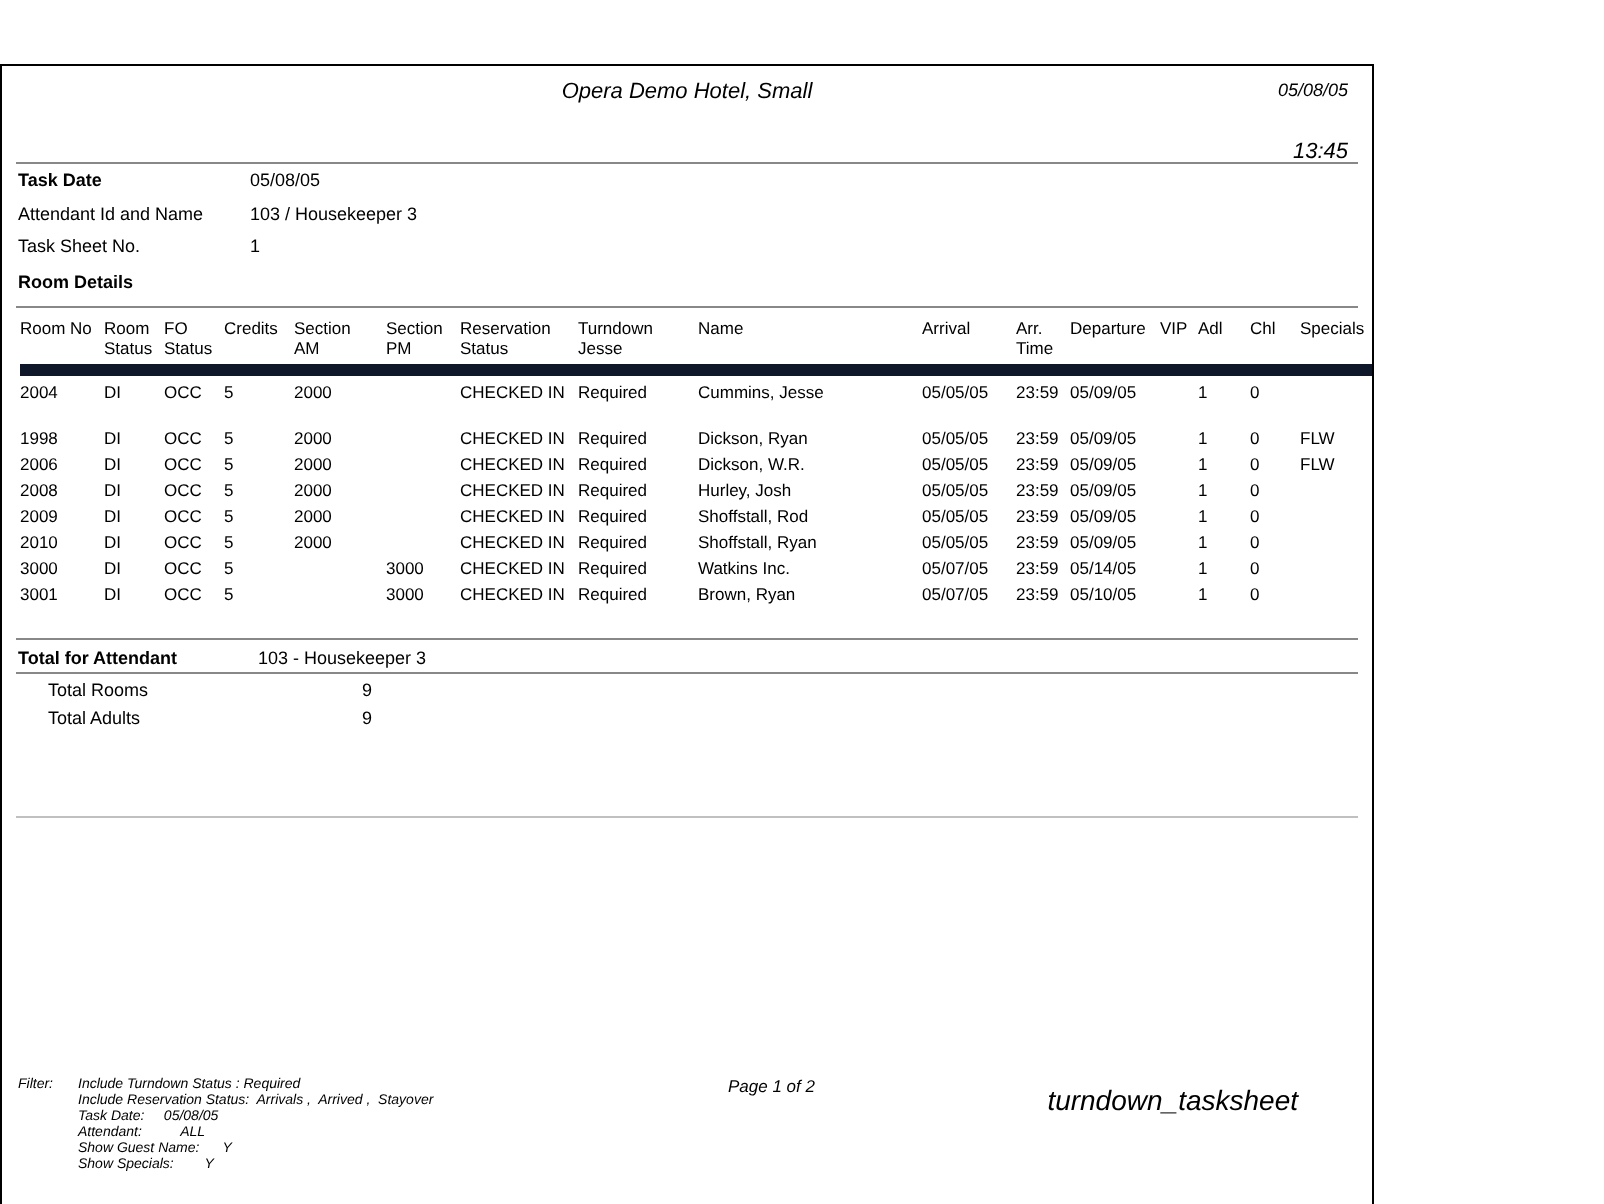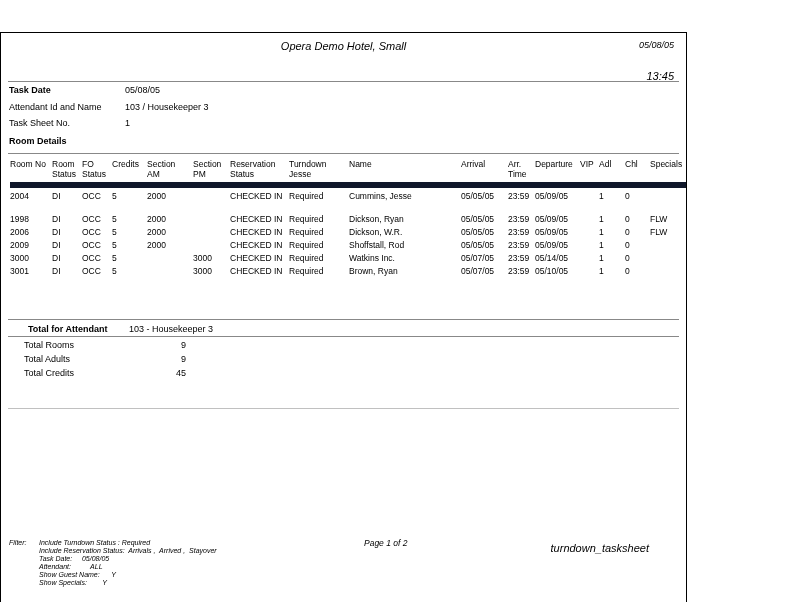--- a/index.html
+++ b/index.html
@@ -34,32 +34,32 @@
   table.room-table th {
     text-align:left; vertical-align:top; font-weight:normal;
     white-space:pre-line; padding:3px 2px 3px 0; line-height:10px; overflow:hidden;
   }
   table.room-table td {
     vertical-align:top; padding:3px 2px 0 0; line-height:10px;
     white-space:pre-line; overflow:hidden;
   }
 
   
-  .total-att-label { position:absolute; left:27px; top:291px; font-size:9px; font-weight:bold; }
+  .total-att-label { position:absolute; left:8px; top:291px; font-size:9px; font-weight:bold; }
   .total-att-value { position:absolute; left:128px; top:291px; font-size:9px; }
   .totals-rows { position:absolute; left:23px; top:307px; width:200px; }
   .trow { position:relative; height:14px; font-size:9px; }
   .trow .tvalue { position:absolute; left:82px; width:80px; text-align:right; }
 
   
   .filter-label { position:absolute; left:8px; top:506px; font-size:7px; font-style:italic; }
   .filter-lines { position:absolute; left:38px; top:506px; font-size:7px; font-style:italic;
     line-height:8px; white-space:pre; }
   .page-label { position:absolute; left:363px; top:505px; font-size:8.5px; font-style:italic; }
-  .report-name { position:absolute; right:37px; top:509px; font-size:11px; font-style:italic;padding-left:15px; }
+  .report-name { position:absolute; right:37px; top:509px; font-size:14px; font-style:italic;padding-left:15px; }
 </style>
 </head>
 <body>
 
 <div class="page">
 
   <div class="hotel-name">Opera Demo Hotel, Small</div>
   <div class="report-date">05/08/05</div>
   <div class="report-time">13:45</div>
   <div class="hline" style="top:48px"></div>
@@ -175,29 +175,67 @@
           <td>05/05/05</td>
           <td>23:59</td>
           <td>05/09/05</td>
           <td></td>
           <td>1</td>
           <td>0</td>
           <td>FLW</td>
           <td></td>
         </tr>
         <tr>
+          <td>2008</td>
+          <td>DI</td>
+          <td>OCC</td>
+          <td>5</td>
+          <td>2000</td>
+          <td></td>
+          <td>CHECKED IN</td>
+          <td>Required</td>
+          <td>Hurley, Josh</td>
+          <td>05/05/05</td>
+          <td>23:59</td>
+          <td>05/09/05</td>
+          <td></td>
+          <td>1</td>
+          <td>0</td>
+          <td></td>
+          <td></td>
+        </tr>
+        <tr>
           <td>2009</td>
           <td>DI</td>
           <td>OCC</td>
           <td>5</td>
           <td>2000</td>
           <td></td>
           <td>CHECKED IN</td>
           <td>Required</td>
           <td>Shoffstall, Rod</td>
+          <td>05/05/05</td>
+          <td>23:59</td>
+          <td>05/09/05</td>
+          <td></td>
+          <td>1</td>
+          <td>0</td>
+          <td></td>
+          <td></td>
+        </tr>
+        <tr>
+          <td>2010</td>
+          <td>DI</td>
+          <td>OCC</td>
+          <td>5</td>
+          <td>2000</td>
+          <td></td>
+          <td>CHECKED IN</td>
+          <td>Required</td>
+          <td>Shoffstall, Ryan</td>
           <td>05/05/05</td>
           <td>23:59</td>
           <td>05/09/05</td>
           <td></td>
           <td>1</td>
           <td>0</td>
           <td></td>
           <td></td>
         </tr>
         <tr>
@@ -241,21 +279,20 @@
       </tbody>
   </table>
 
   <div class="hline" style="top:286px"></div>
   <div class="total-att-label">Total for Attendant</div>
   <div class="total-att-value">103 -  Housekeeper 3</div>
   <div class="hline" style="top:303px"></div>
   <div class="totals-rows">
       <div class="trow"><span>Total Rooms</span><span class="tvalue">9</span></div>
       <div class="trow"><span>Total Adults</span><span class="tvalue">9</span></div>
-      <div class="trow"><span>Total Credits</span><span class="tvalue">45</span></div>
     </div>
   <div class="hline light" style="top:375px"></div>
 
   <div class="filter-label">Filter:</div>
   <div class="filter-lines"><div>Include Turndown Status : Required</div><div>Include Reservation Status:  Arrivals ,  Arrived ,  Stayover</div><div>Task Date:     05/08/05</div><div>Attendant:          ALL</div><div>Show Guest Name:      Y</div><div>Show Specials:        Y</div></div>
   <div class="page-label">Page 1 of 2</div>
   <div class="report-name">turndown_tasksheet</div>
 
 </div>
 

